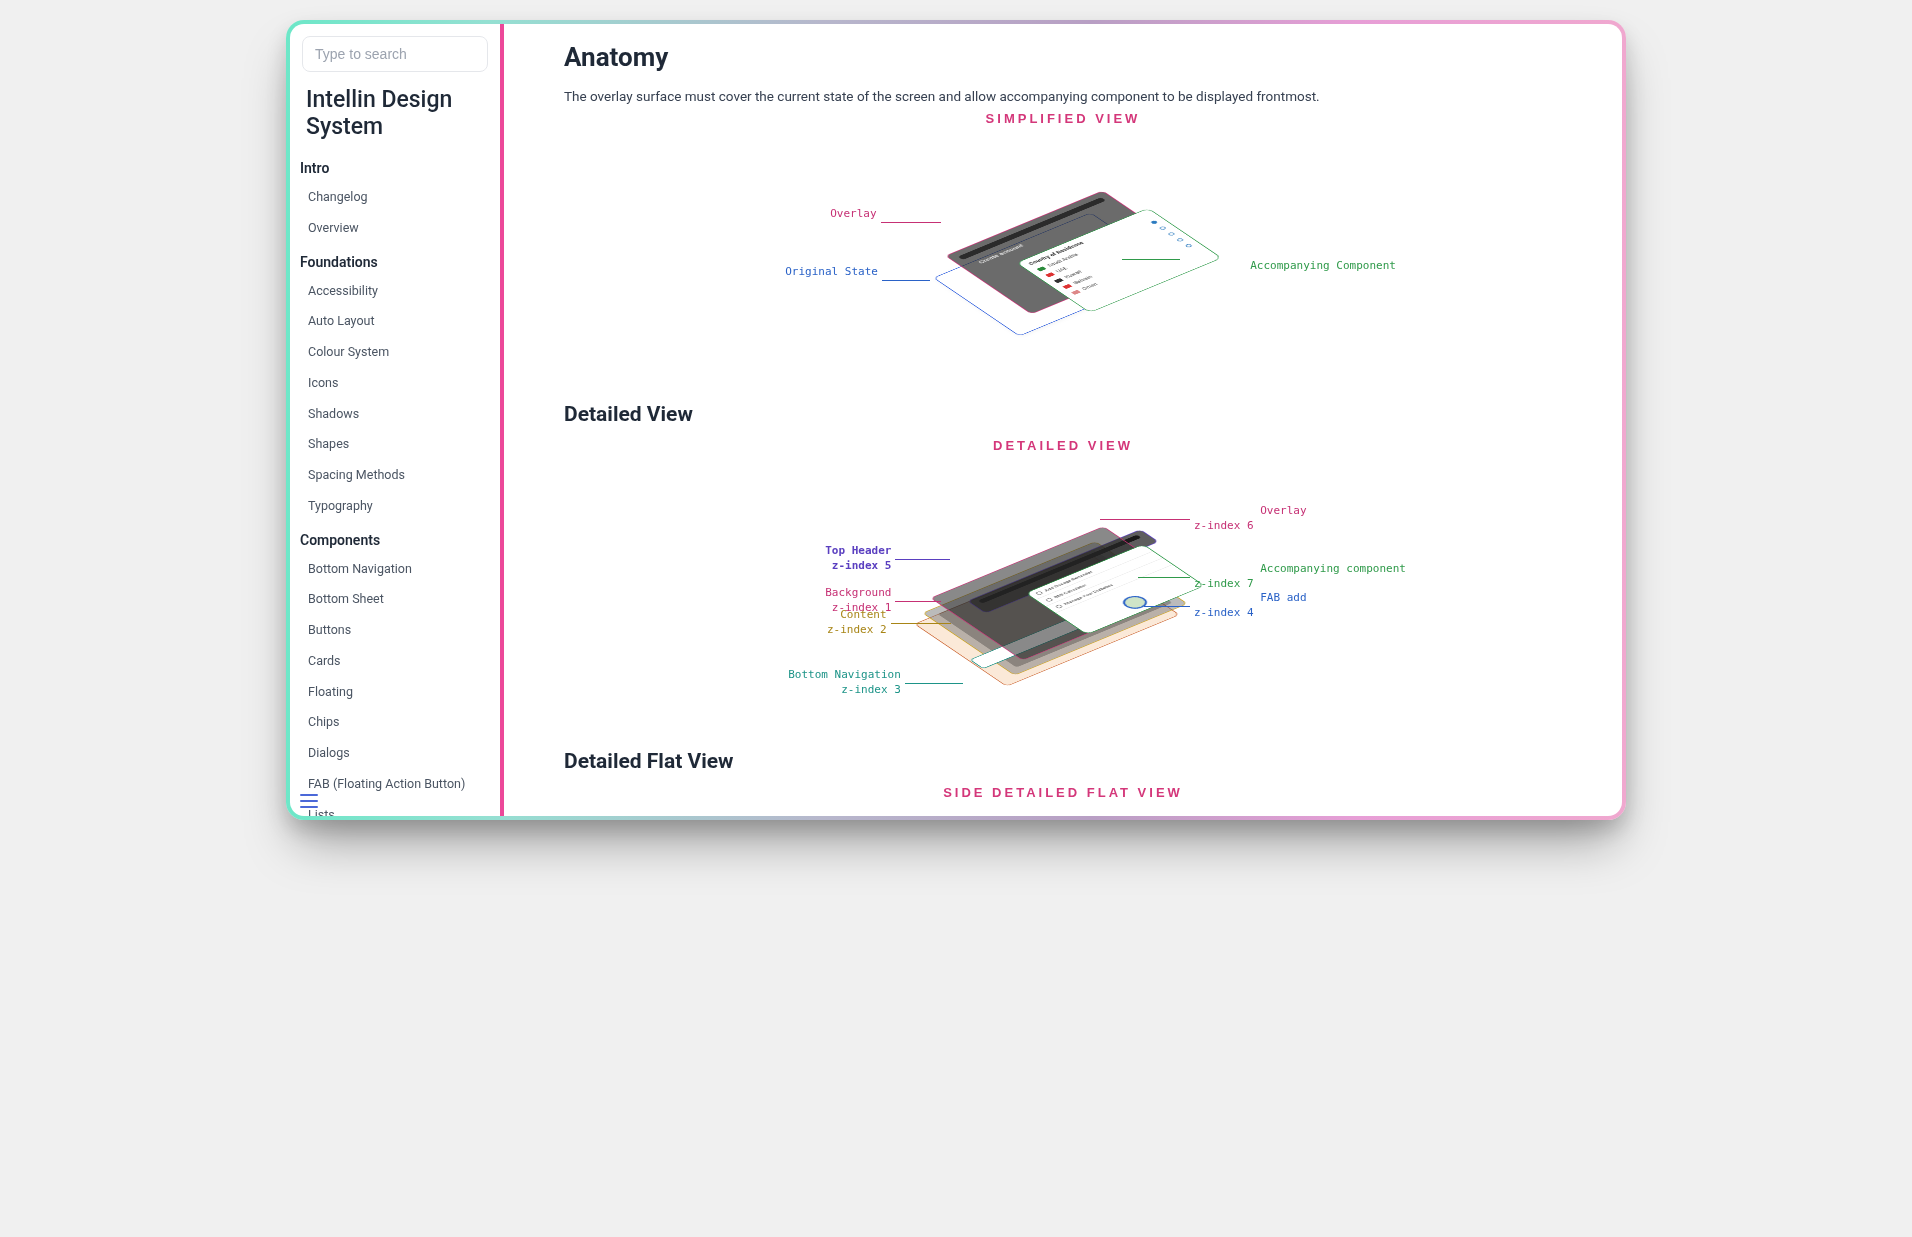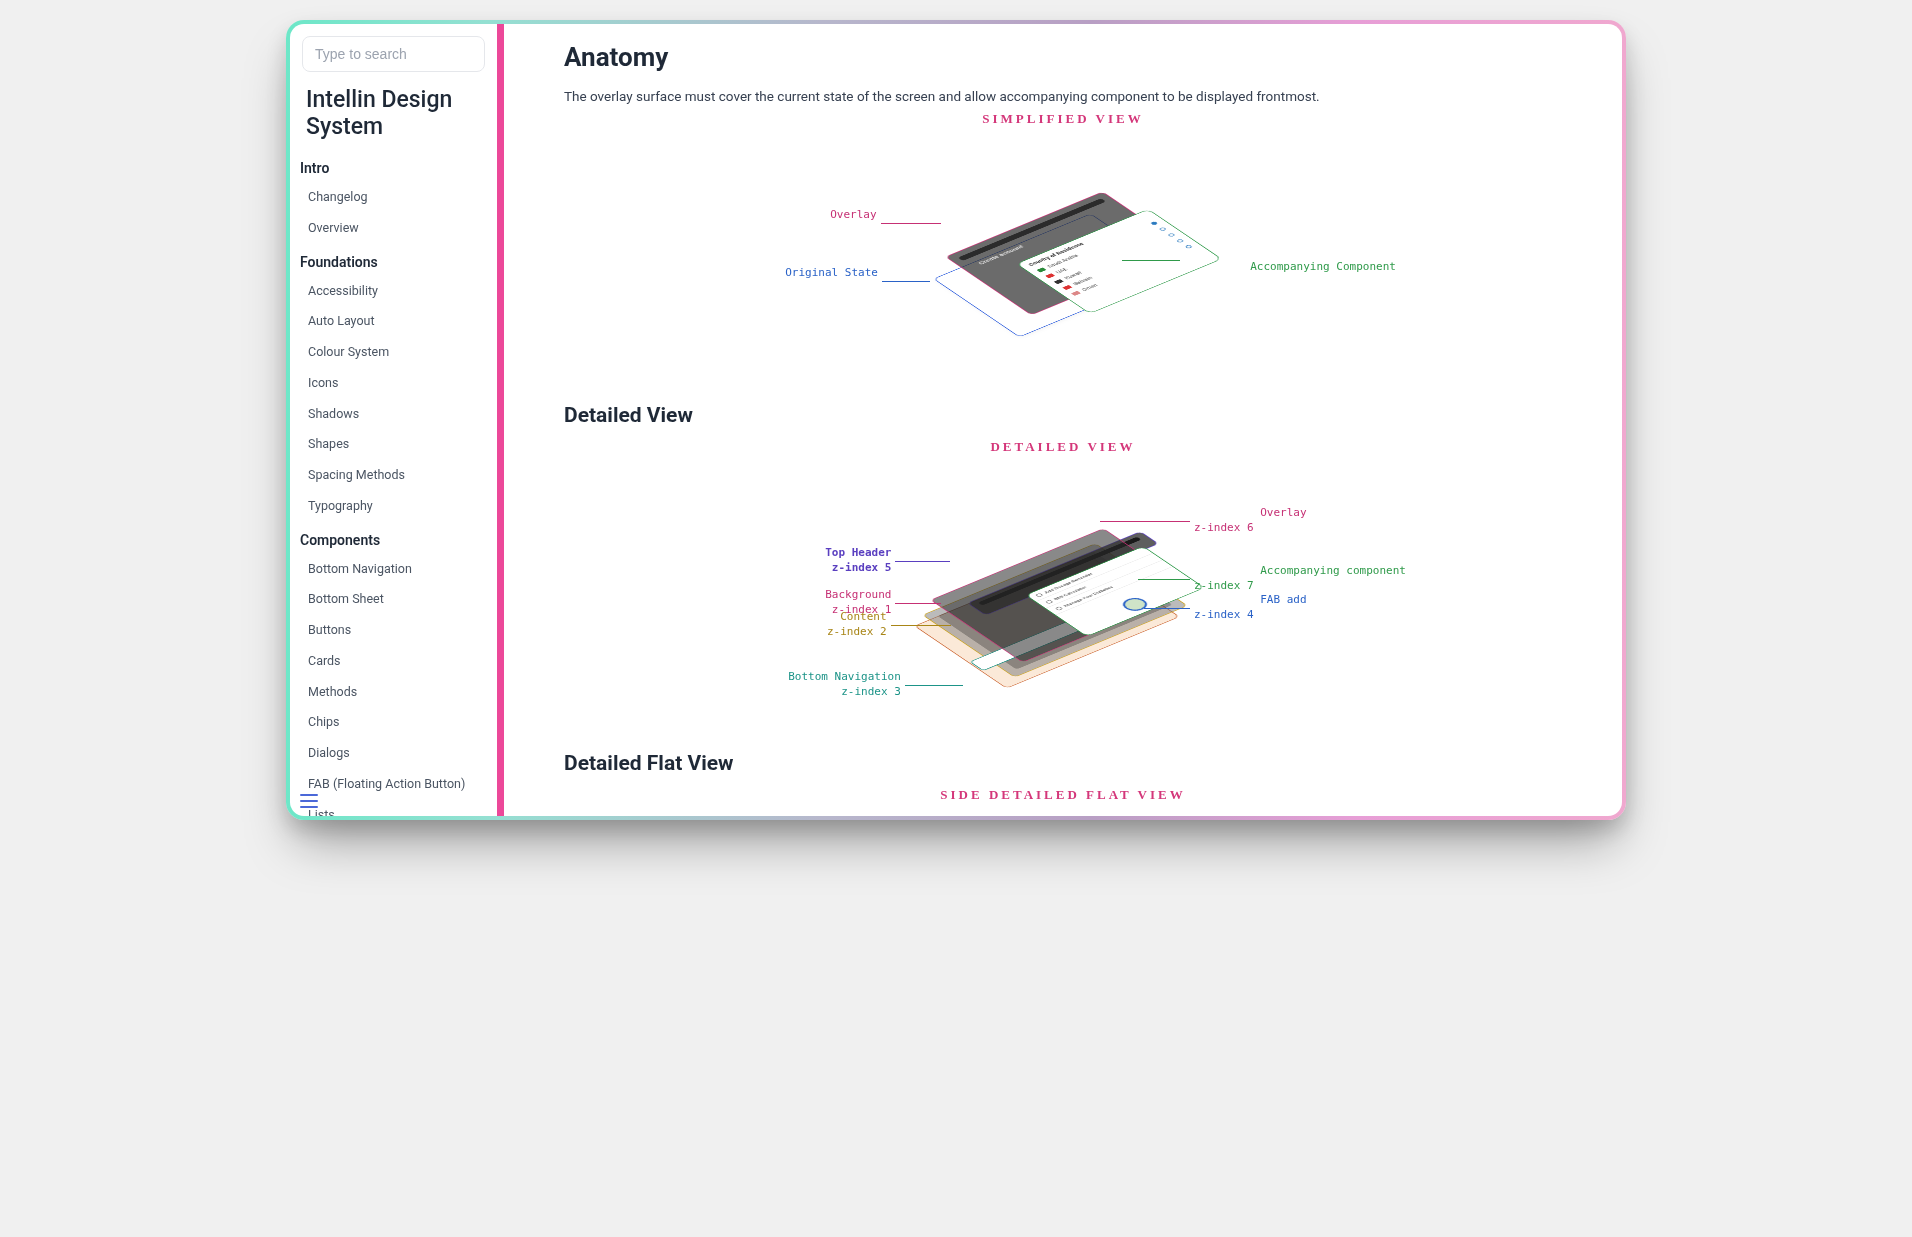--- a/index.html
+++ b/index.html
@@ -26,21 +26,21 @@
     border-radius: 14px;
     width: 100%;
     height: 100%;
     overflow: hidden;
     display: flex;
     position: relative;
   }
   
   .sidebar {
     width: 214px;
-    border-right: 7px solid #ec4899;
+    border-right: 4px solid #ec4899;
     padding: 12px 0 0 0;
     overflow-y: auto;
     flex-shrink: 0;
     position: relative;
   }
   .search-wrap { padding: 0 12px 14px; }
   .search {
     width: 100%;
     border: 1px solid #e5e7eb;
     border-radius: 8px;
@@ -111,21 +111,21 @@
     color: #374151;
     margin-bottom: 4px;
     line-height: 1.55;
   }
   .figure {
     position: relative;
     height: 250px;
     margin: 0 auto 8px;
   }
   .fig-title {
-    font-family: Liberation Serif, serif;
+    font-family: Liberation Sans, sans-serif;
     font-size: 13px;
     letter-spacing: 3px;
     color: #d4377a;
     text-align: center;
     font-weight: 600;
     margin-bottom: 6px;
   }
   
   .iso-stage {
     position: absolute;
@@ -306,21 +306,21 @@
       <a class="nav-item">Shadows</a>
       <a class="nav-item">Shapes</a>
       <a class="nav-item">Spacing Methods</a>
       <a class="nav-item">Typography</a>
 
       <div class="nav-group-title">Components</div>
       <a class="nav-item">Bottom Navigation</a>
       <a class="nav-item">Bottom Sheet</a>
       <a class="nav-item">Buttons</a>
       <a class="nav-item">Cards</a>
-      <a class="nav-item">Methods</a>
+      <a class="nav-item">Floating</a>
       <a class="nav-item">Chips</a>
       <a class="nav-item">Dialogs</a>
       <a class="nav-item">FAB (Floating Action Button)</a>
       <a class="nav-item">Lists</a>
       <a class="nav-item">Overlay</a>
 
       <div class="hamburger">
         <span></span>
           <span></span>
           <span></span>

